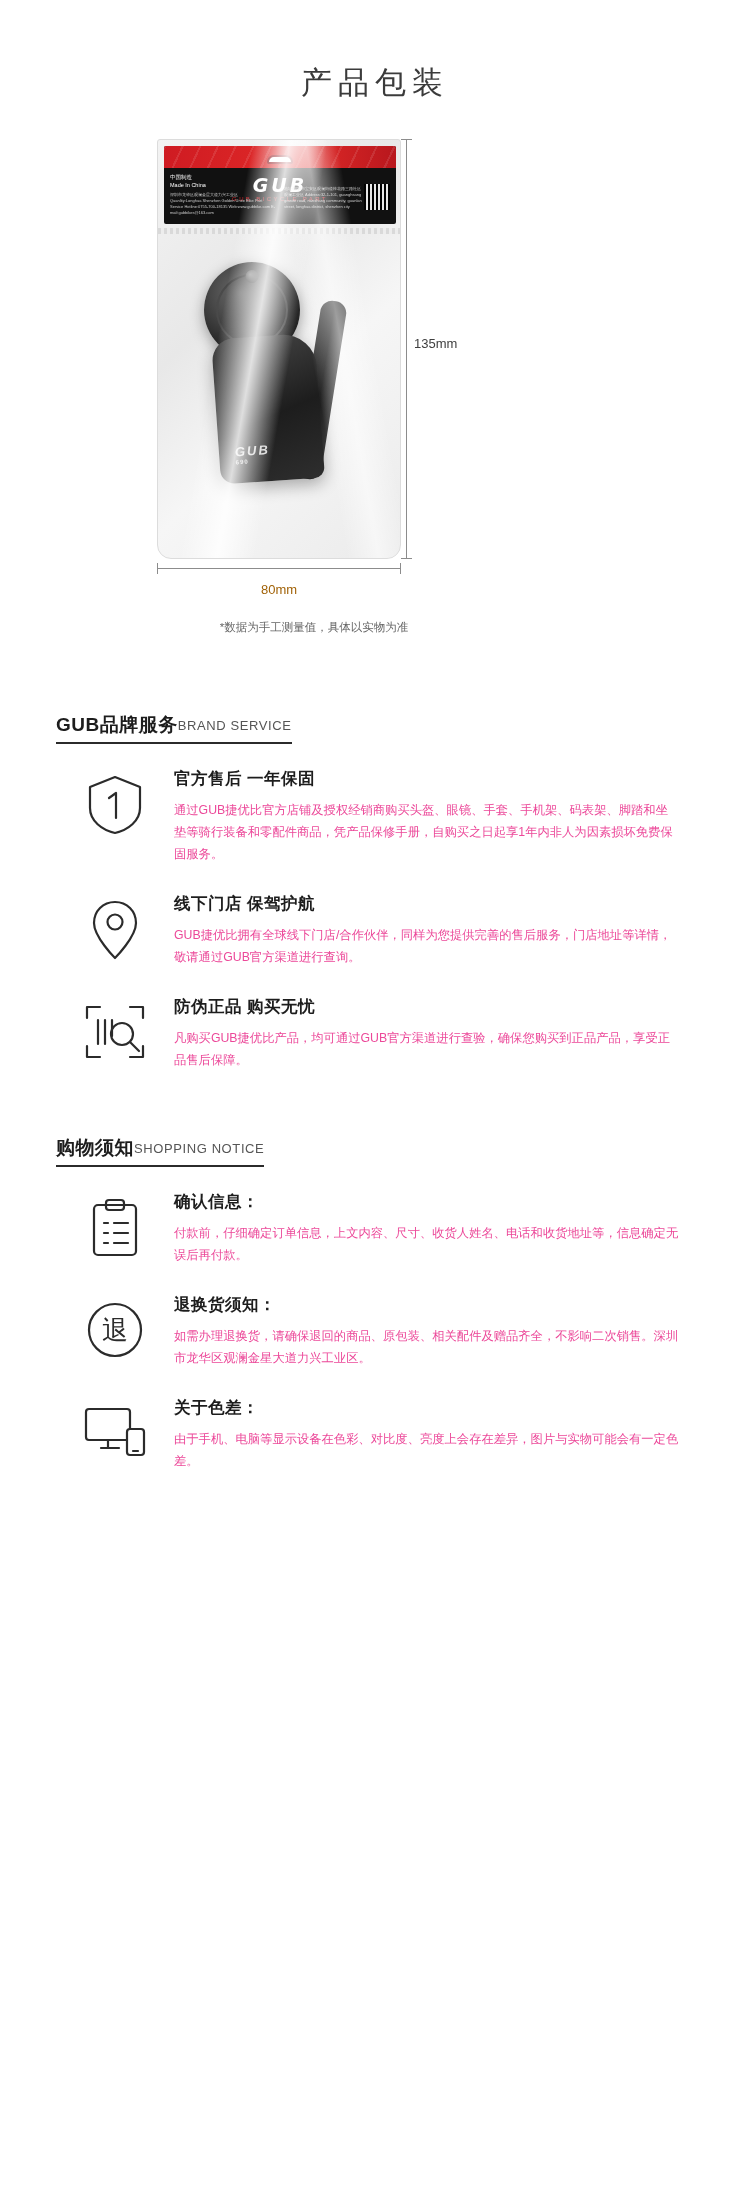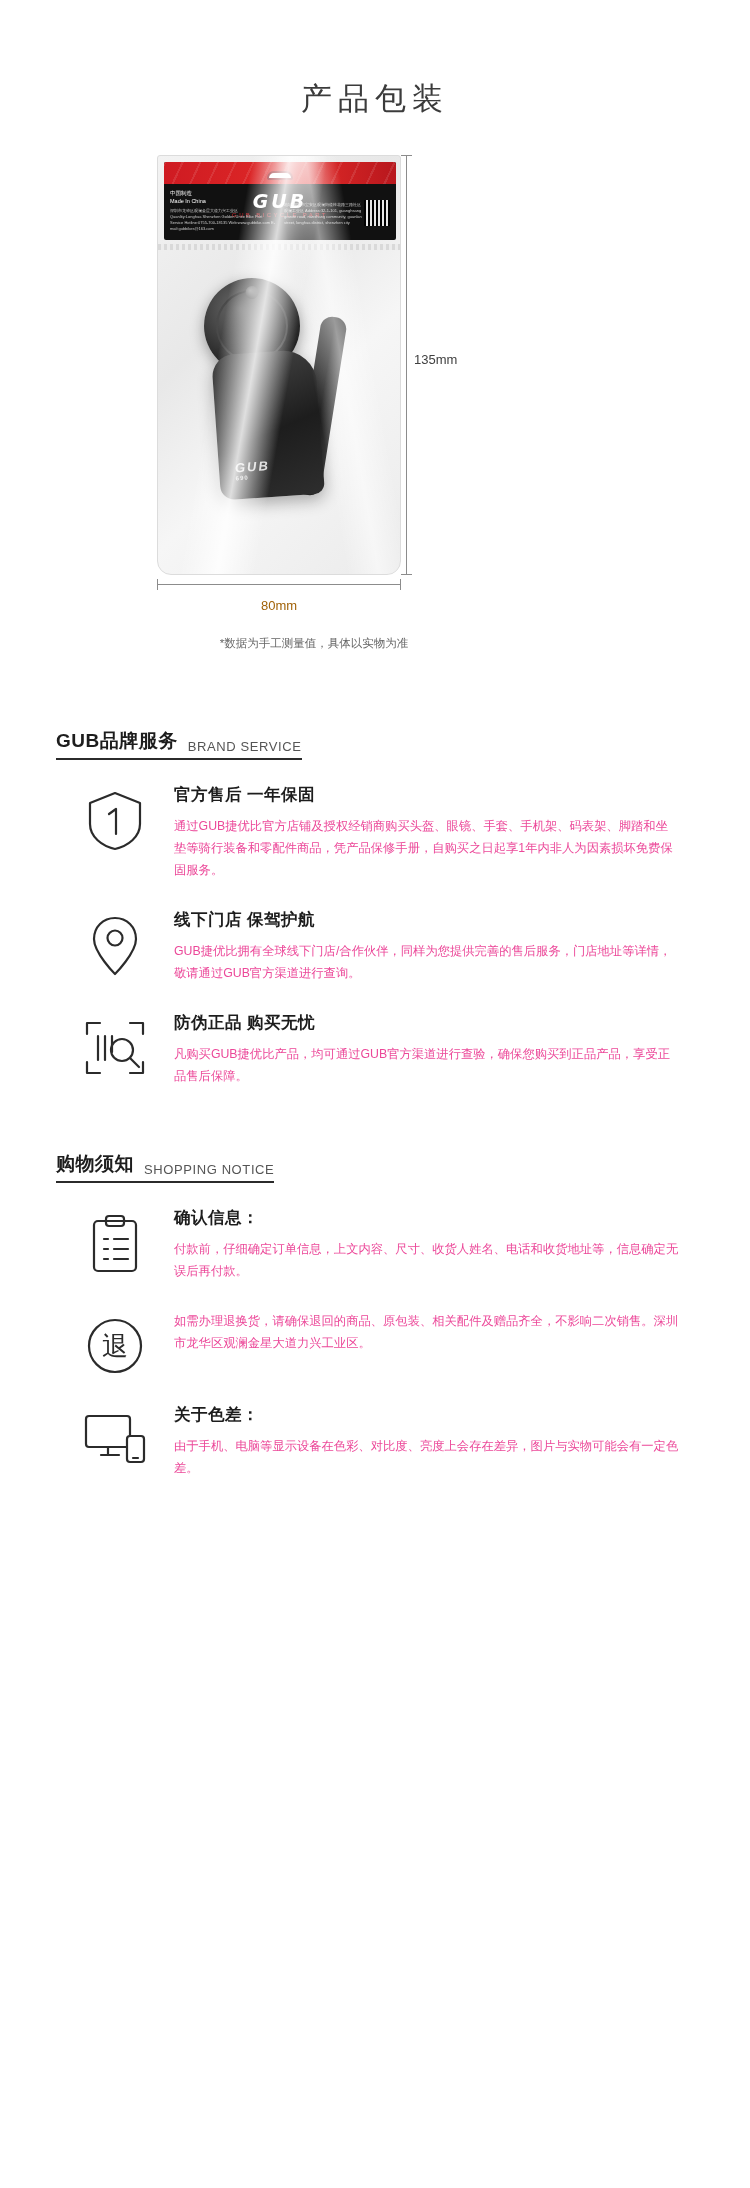--- a/index.html
+++ b/index.html
@@ -13,21 +13,21 @@
     position: relative;
     overflow: hidden;
   }
 
   
   .page-title {
     text-align: center;
     font-size: 31px;
     letter-spacing: 6px;
     color: #3b3b3b;
-    padding-top: 78px;
+    padding-top: 62px;
     font-weight: normal;
   }
 
   
   .pack-wrap {
     position: relative;
     width: 750px;
     height: 520px;
     margin-top: 30px;
   }
@@ -172,21 +172,21 @@
     font-size: 13px; color: #a16207;
   }
   .dim-note {
     position: absolute; left: 0; top: 486px; width: 628px; text-align: center;
     font-size: 11.5px; color: #666;
   }
 
   
   .section { padding: 0 56px; }
   .sec-head {
-    display: flex; align-items: flex-end; gap: 10px;
+    display: flex; align-items: center; 
     border-bottom: 2px solid #2b2b2b;
     display: inline-flex;
     padding-bottom: 4px;
   }
   .sec-head .cn { font-size: 19px; font-weight: bold; color: #1d1d1d; letter-spacing: .5px; }
   .sec-head .en { font-size: 13px; color: #555; letter-spacing: .6px; }
 
   
   .rows { margin-top: 24px; }
   .row { display: flex; align-items: flex-start; margin-bottom: 28px; }
@@ -334,20 +334,21 @@
     </div>
 
     <div class="row">
       <div class="icon">
         <svg width="60" height="60" viewBox="0 0 60 60" fill="none" stroke="#2b2b2b" stroke-width="2.2">
           <circle cx="30" cy="30" r="26"></circle>
           <text x="30" y="39" font-size="26" fill="#2b2b2b" stroke="none" text-anchor="middle" font-family="DejaVu Sans, sans-serif">退</text>
         </svg>
       </div>
       <div class="body">
+        <div class="rtitle">退换货须知：</div>
         <div class="rtext">如需办理退换货，请确保退回的商品、原包装、相关配件及赠品齐全，不影响二次销售。深圳市龙华区观澜金星大道力兴工业区。</div>
       </div>
     </div>
 
     <div class="row">
       <div class="icon">
         <svg width="64" height="56" viewBox="0 0 64 56" fill="none" stroke="#2b2b2b" stroke-width="2.2">
           <rect x="3" y="6" width="44" height="31" rx="3"></rect>
           <path d="M18 45 h18 M25 37 v8" stroke-linecap="round"></path>
           <rect x="44" y="26" width="17" height="26" rx="3" fill="#fff"></rect>

